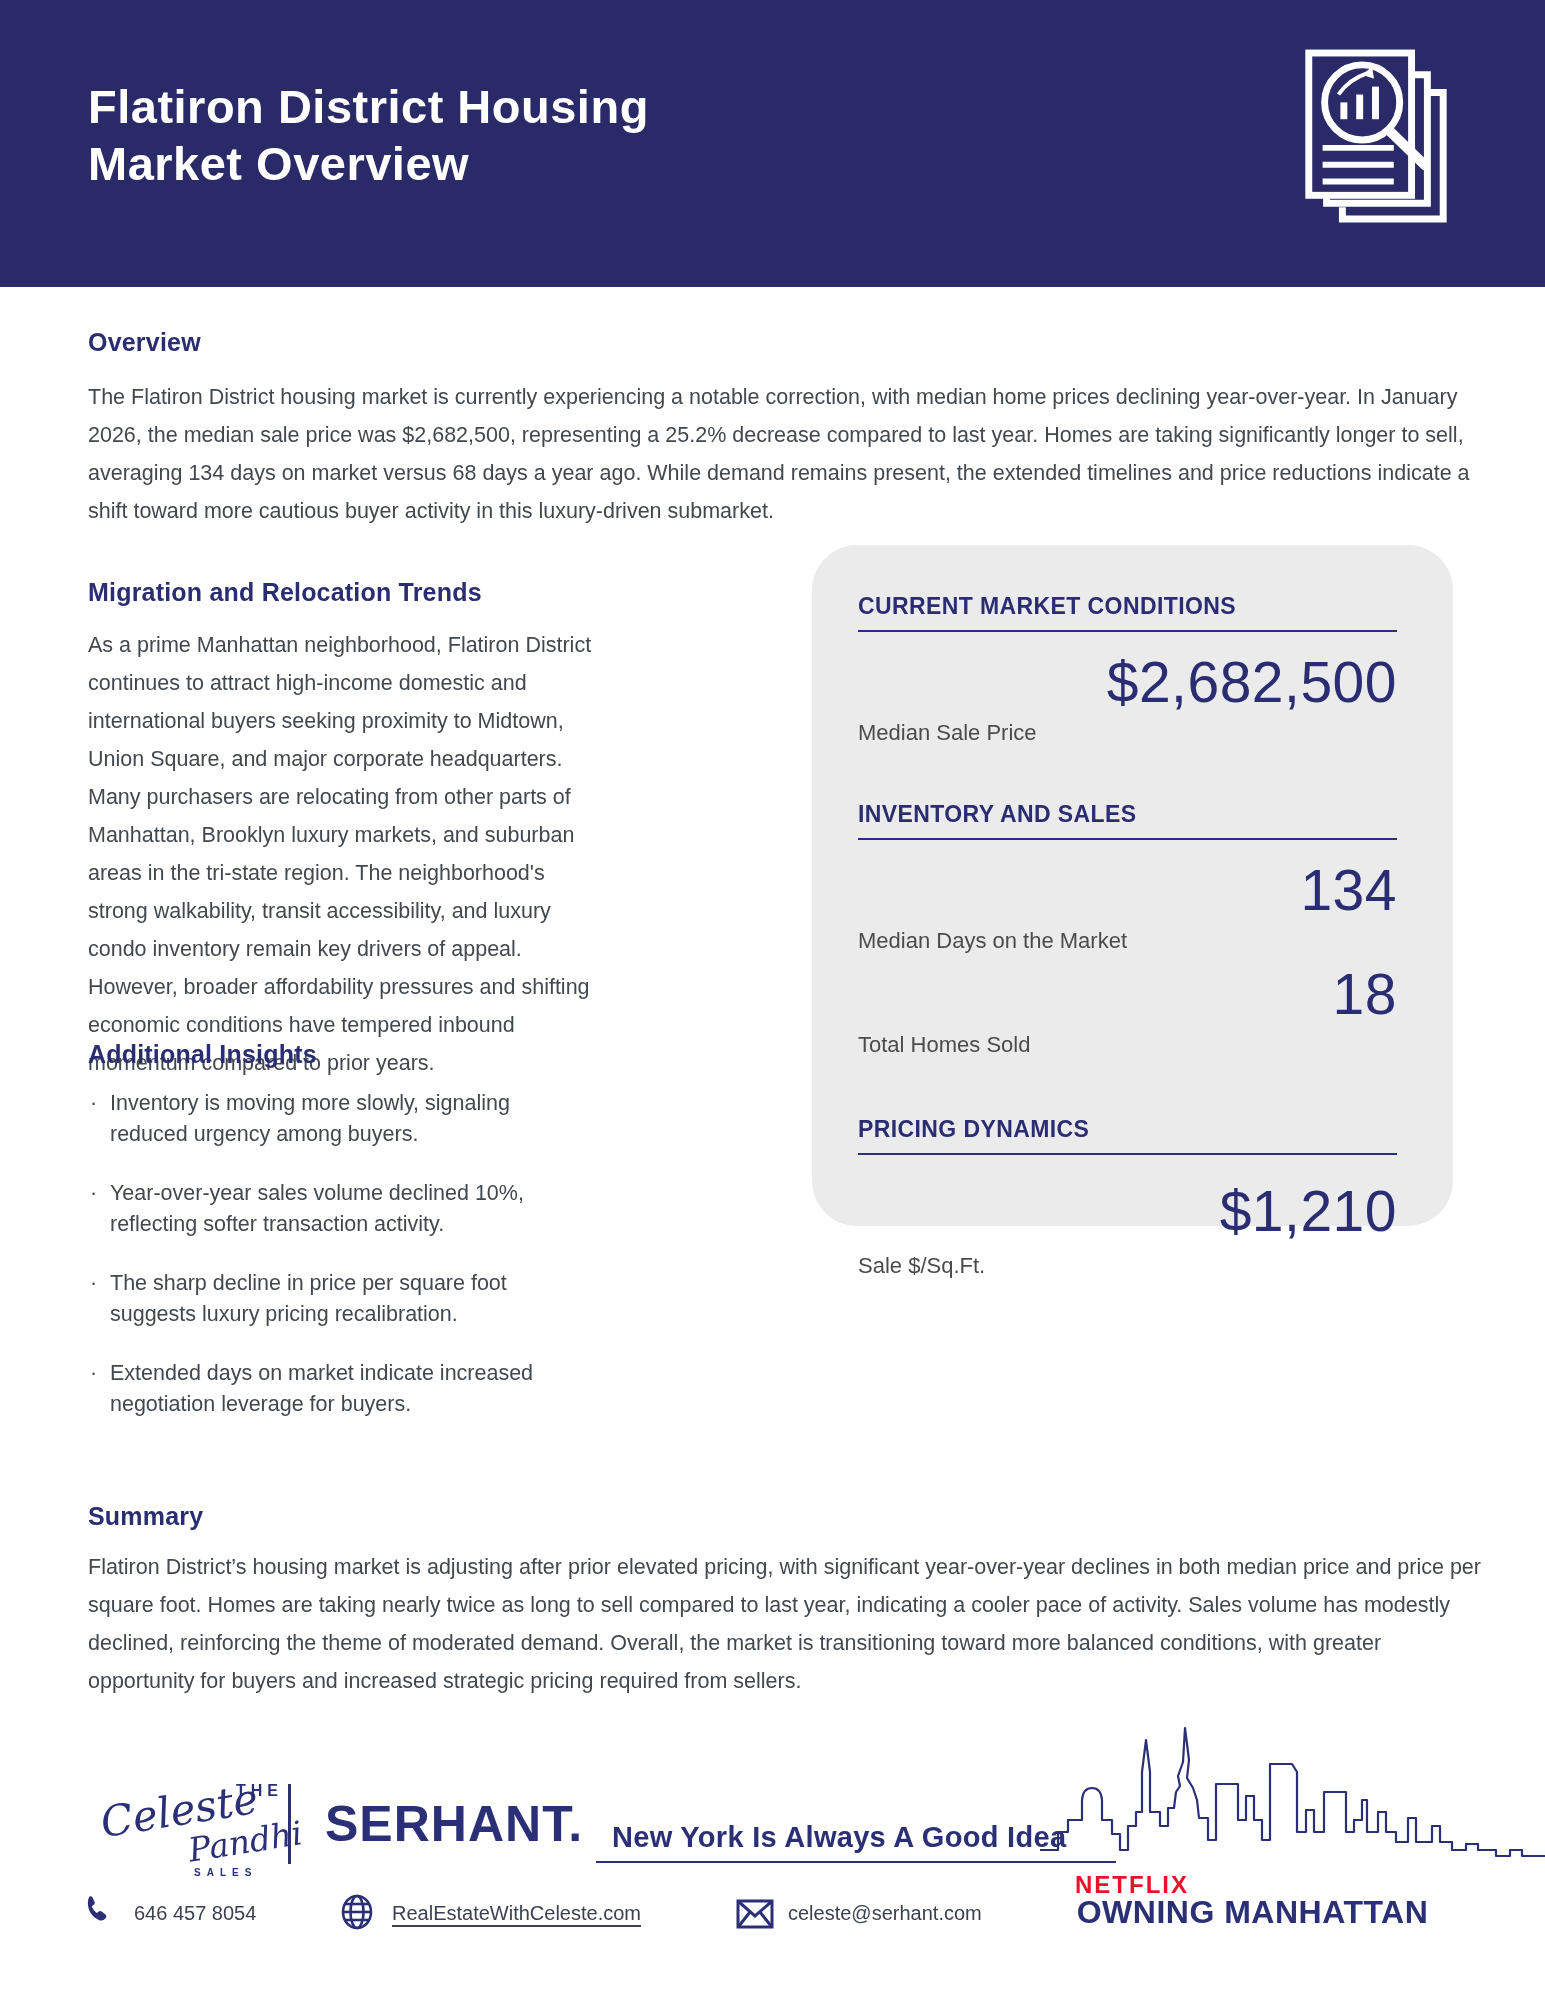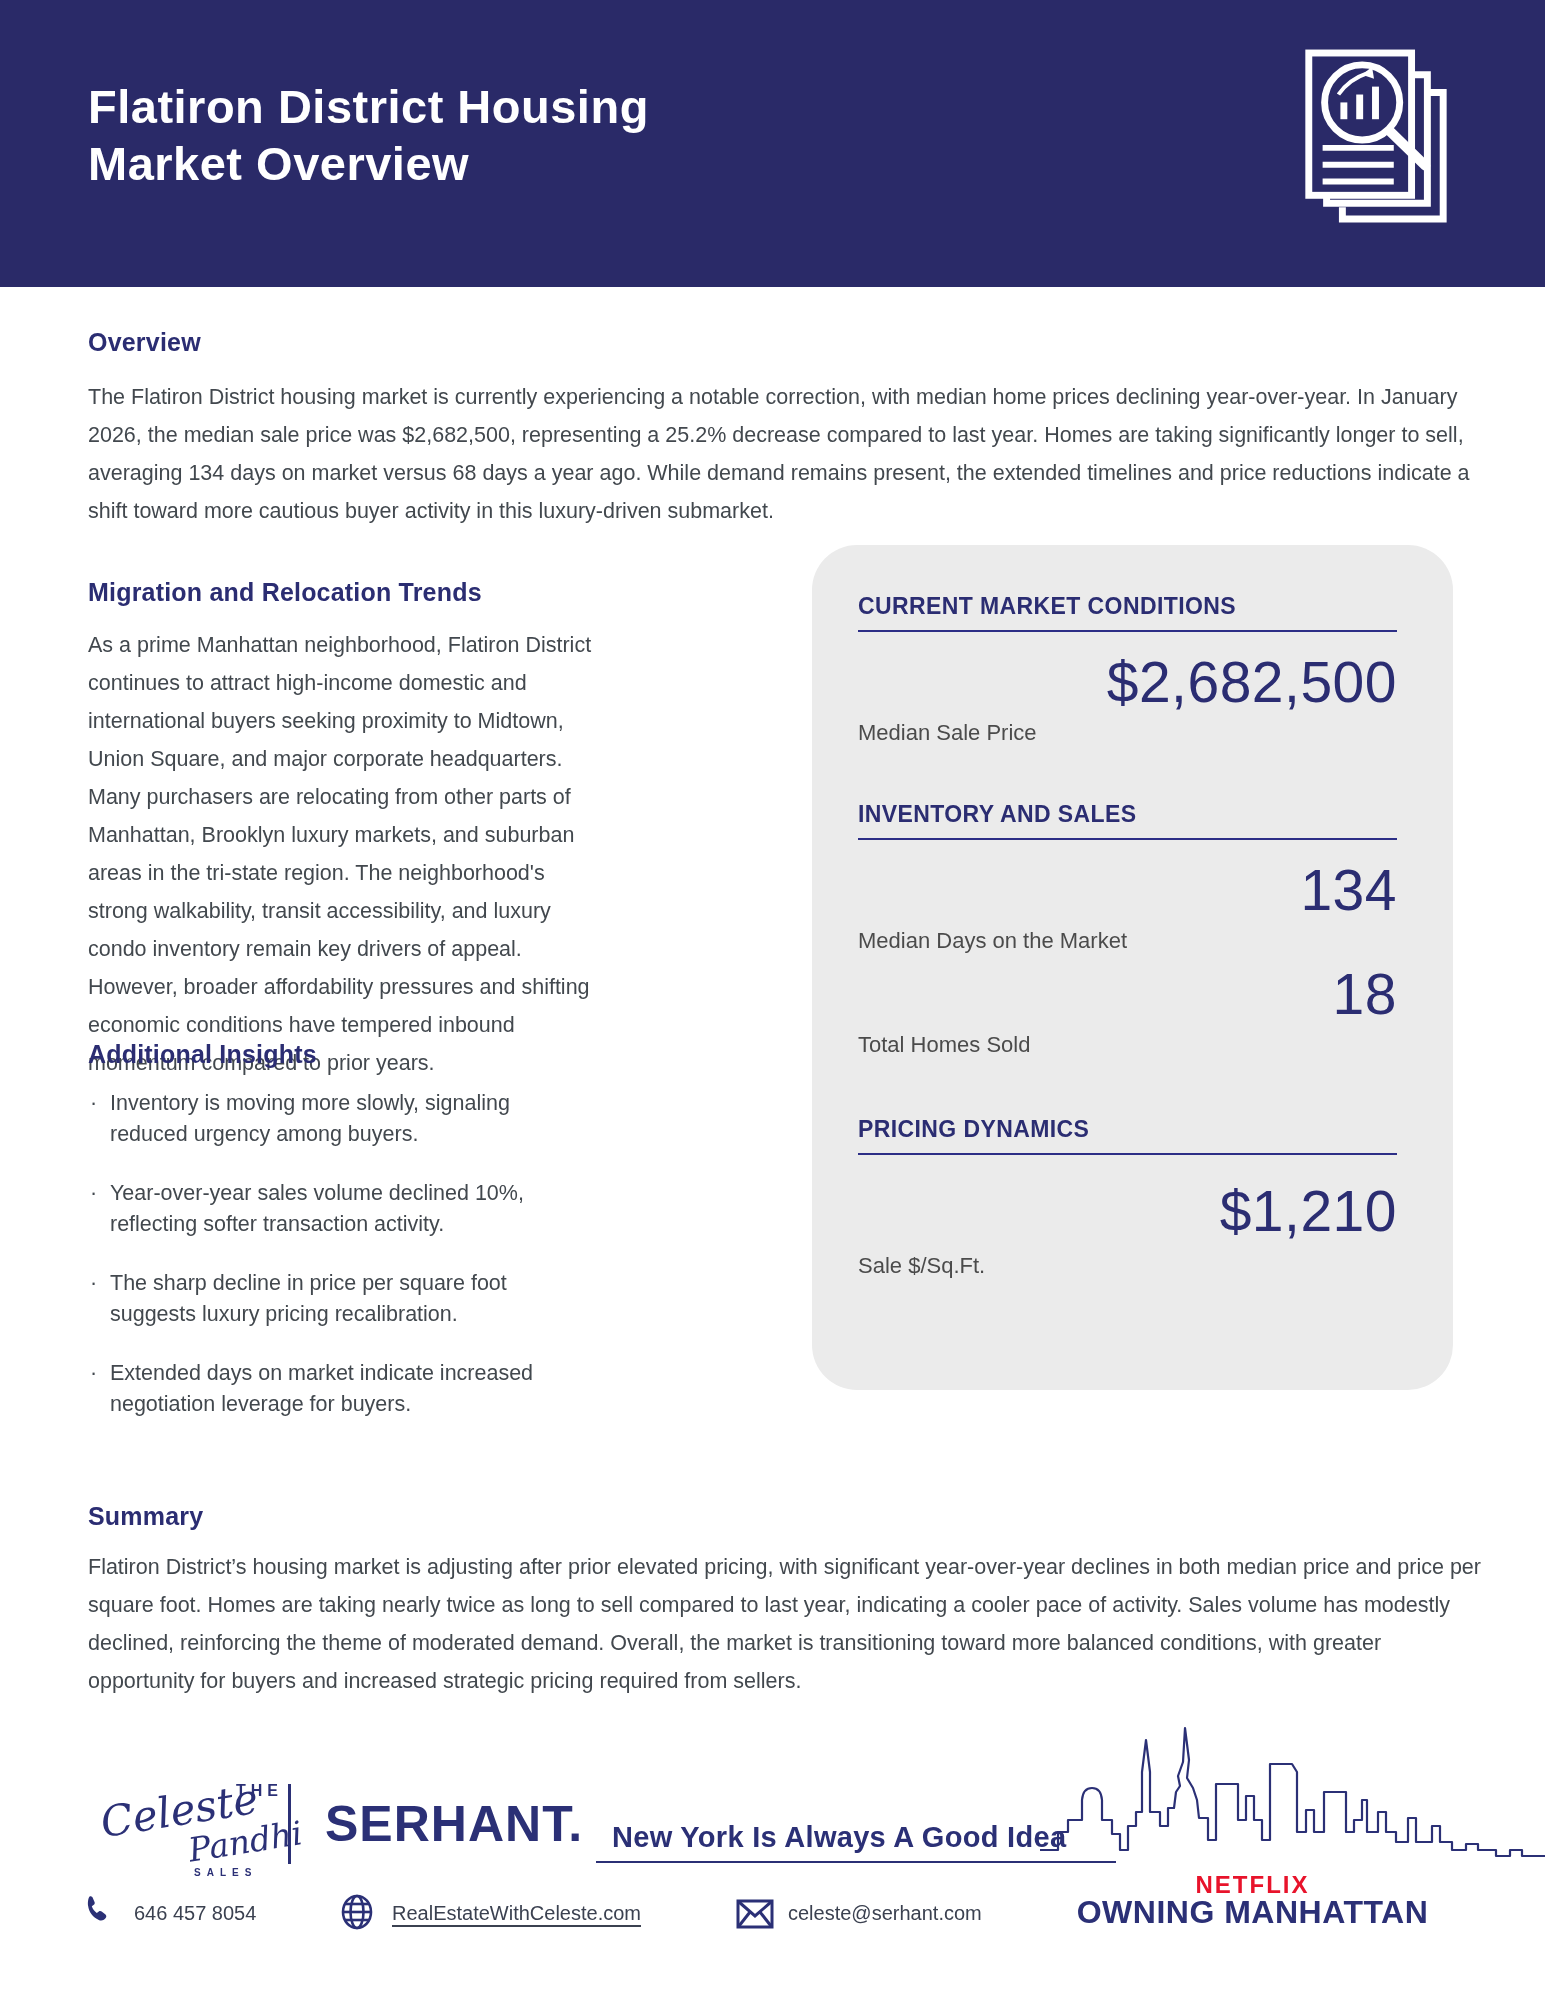--- a/index.html
+++ b/index.html
@@ -24,21 +24,21 @@
   .header-icon{position:absolute;right:86px;top:44px;width:168px;height:188px;}
   
   .sec-h{position:absolute;margin:0;color:var(--navy);font-size:25px;font-weight:700;letter-spacing:.2px;}
   .body-t{position:absolute;margin:0;font-size:21.5px;line-height:38px;color:var(--body);}
   
   .bullets{position:absolute;left:88px;top:1088px;width:480px;margin:0;padding:0;list-style:none;}
   .bullets li{position:relative;padding-left:22px;margin-bottom:28px;
     font-size:21.5px;line-height:31px;color:var(--body);}
   .bullets li .dot{position:absolute;left:2px;top:0;color:var(--body);}
   
-  .card{position:absolute;left:812px;top:545px;width:641px;height:845px;
+  .card{position:absolute;left:812px;top:545px;width:641px;height:681px;
     background:var(--card-bg);border-radius:45px;box-sizing:border-box;
     padding:48px 56px 16px 46px;}
   .card-h{margin:0;color:var(--navy);font-size:23px;font-weight:700;letter-spacing:.4px;
     border-bottom:2.5px solid #2c2e86;padding-bottom:10px;}
   .stat-v{margin:24px 0 0 0;color:var(--navy);font-size:57px;font-weight:400;letter-spacing:.5px;line-height:52px;text-align:right;}
   .stat-l{margin:12px 0 0 0;color:var(--label);font-size:22px;line-height:26px;}
   .gap1{margin-top:55px;} .gap2{margin-top:58px;}
   .stat-v.mt2{margin-top:14px;}
   .stat-v.mt3{margin-top:30px;} .stat-l.mb2{margin-top:16px;}
   
@@ -49,21 +49,21 @@
   .team-last{position:absolute;left:92px;top:44px;font-family:"DejaVu Serif",serif;font-style:italic;
     font-size:33px;transform:rotate(-9deg);}
   .team-post{position:absolute;left:98px;bottom:0;font-size:10px;letter-spacing:6px;font-weight:700;}
   .v-divider{position:absolute;left:288px;top:1784px;width:2.5px;height:80px;background:var(--footer-navy);}
   .serhant{position:absolute;left:325px;top:1795px;margin:0;color:var(--footer-navy);
     font-size:50px;font-weight:900;letter-spacing:1px;}
   .tagline{position:absolute;left:612px;top:1821px;margin:0;color:var(--footer-navy);
     font-size:29px;font-weight:700;letter-spacing:.3px;}
   .tag-underline{position:absolute;left:596px;top:1861px;width:520px;height:2px;background:var(--footer-navy);}
   .skyline{position:absolute;left:1040px;top:1700px;width:505px;height:172px;}
-  .netflix{position:absolute;left:1075px;top:1871px;width:355px;margin:0;text-align:center;
+  .netflix{position:absolute;left:1075px;top:1871px;width:355px;margin:0;
     color:var(--red);font-size:24px;font-weight:800;letter-spacing:2px;}
   .show-title{position:absolute;left:1075px;top:1894px;width:355px;margin:0;text-align:center;
     color:var(--footer-navy);font-size:32px;font-weight:800;letter-spacing:.5px;}
   .contact{position:absolute;left:0;top:1889px;width:100%;height:60px;font-size:20px;color:#3b4150;}
   .c-icon{position:absolute;}
   .c-text{position:absolute;top:13px;}
   .phone-icon{left:78px;top:4px;}
   .phone-num{left:134px;}
   .globe-icon{left:336px;top:2px;}
   .site-link{left:392px;color:#3b4150;text-decoration:underline;text-underline-offset:5px;}

